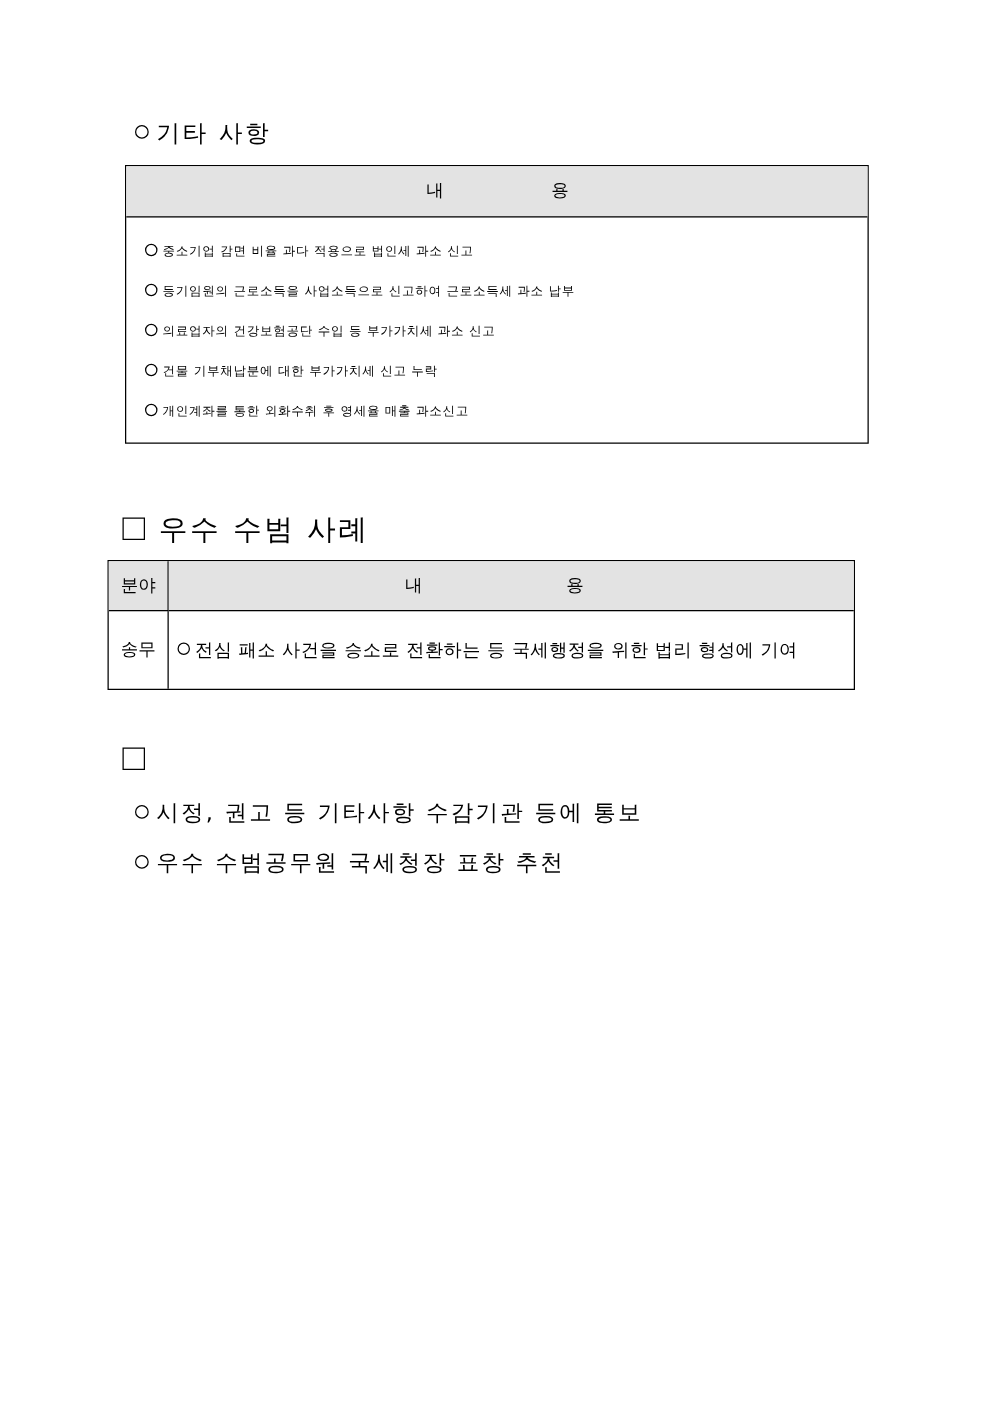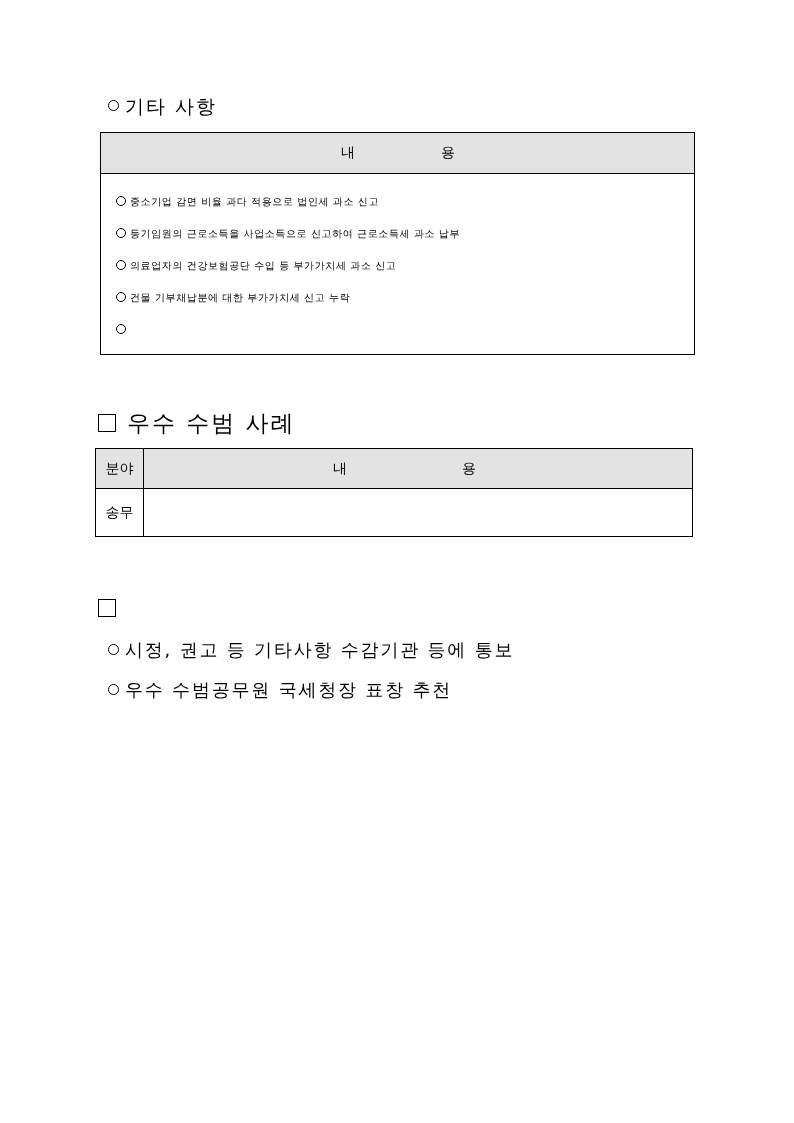--- a/index.html
+++ b/index.html
@@ -88,24 +88,24 @@
       border: 1.5px solid #000;
       box-sizing: border-box;
       vertical-align: middle;
       margin-right: 11px;
       position: relative;
       top: -2px;
     }
 
     
     .tbl2 {
-      left: 95px;
+      left: 86px;
       top: 448px;
       width: 598px;
-      height: 89px;
+      height: 104px;
       border: 1.3px solid #000;
       box-sizing: border-box;
       display: grid;
       grid-template-columns: 48px 1fr;
       grid-template-rows: 40px 1fr;
     }
     .tbl2 .cell {
       box-sizing: border-box;
       display: flex;
       align-items: center;
@@ -143,35 +143,39 @@
 <div class="abs tbl1">
   <div class="head">
     <span class="head-l" style="left:240px;">내</span>
     <span class="head-r" style="left:340px;">용</span>
   </div>
   <div class="body">
     <div class="row"><span class="circ sm"></span><span>중소기업 감면 비율 과다 적용으로 법인세 과소 신고</span></div>
     <div class="row"><span class="circ sm"></span><span>등기임원의 근로소득을 사업소득으로 신고하여 근로소득세 과소 납부</span></div>
     <div class="row"><span class="circ sm"></span><span>의료업자의 건강보험공단 수입 등 부가가치세 과소 신고</span></div>
     <div class="row"><span class="circ sm"></span><span>건물 기부채납분에 대한 부가가치세 신고 누락</span></div>
-    <div class="row"><span class="circ sm"></span></div>
+    <div class="row"><span class="circ sm"></span><span>개인계좌를 통한 외화수취 후 영세율 매출 과소신고</span></div>
   </div>
 </div>
 
 <div class="abs section-heading" style="left:98px; top:408px;text-align:right;">
   <span class="sq"></span><span>우수 수범 사례</span>
 </div>
 
 <div class="abs tbl2">
   <div class="cell hd c1">분야</div>
   <div class="cell hd hd2">
     <span style="position:absolute; left:189px;">내</span>
     <span style="position:absolute; left:318px;">용</span>
   </div>
   <div class="cell c1">송무</div>
+  <div class="cell body2">
+    <span class="circ sm"></span>
+      <span>전심 패소 사건을 승소로 전환하는 등 국세행정을 위한 법리 형성에 기여</span>
+  </div>
 </div>
 
 <div class="abs section-heading" style="left:98px; top:595px;">
   <span class="sq"></span>
 </div>
 
 <div class="abs result-item" style="left:108px; top:638px;">
   <span class="circ"></span><span>시정, 권고 등 기타사항 수감기관 등에 통보</span>
 </div>
 <div class="abs result-item" style="left:108px; top:678px;text-align:right;">

